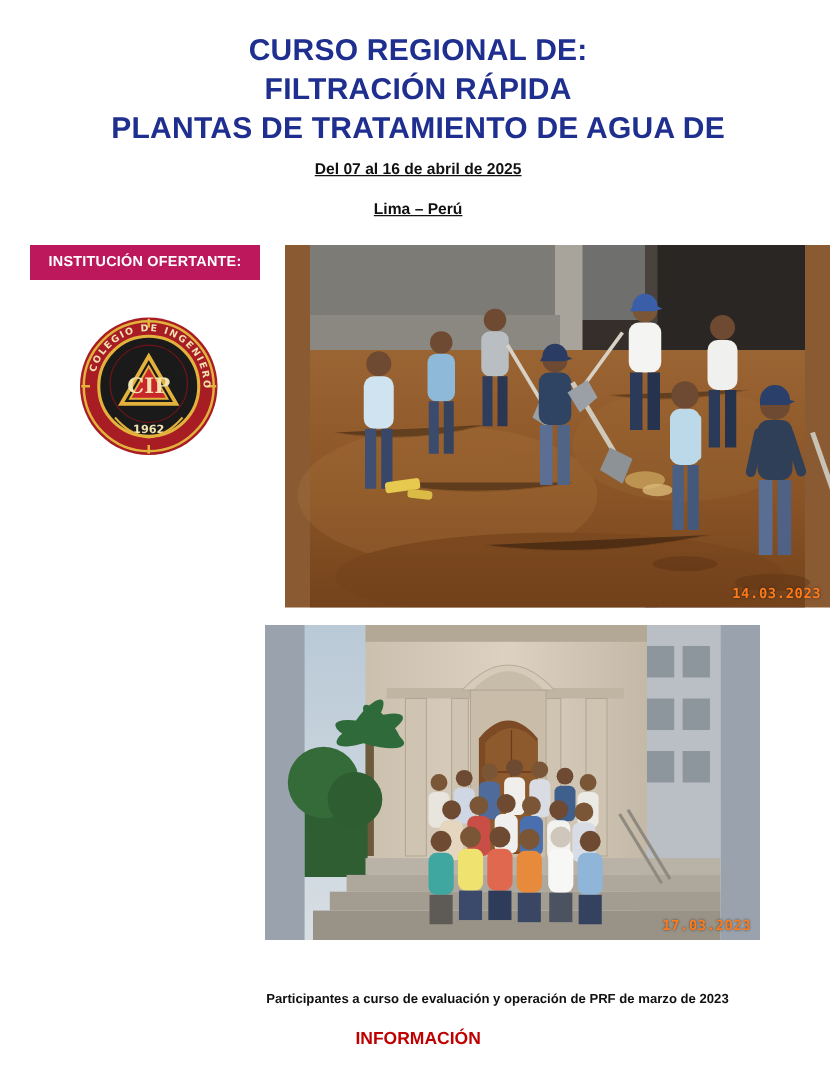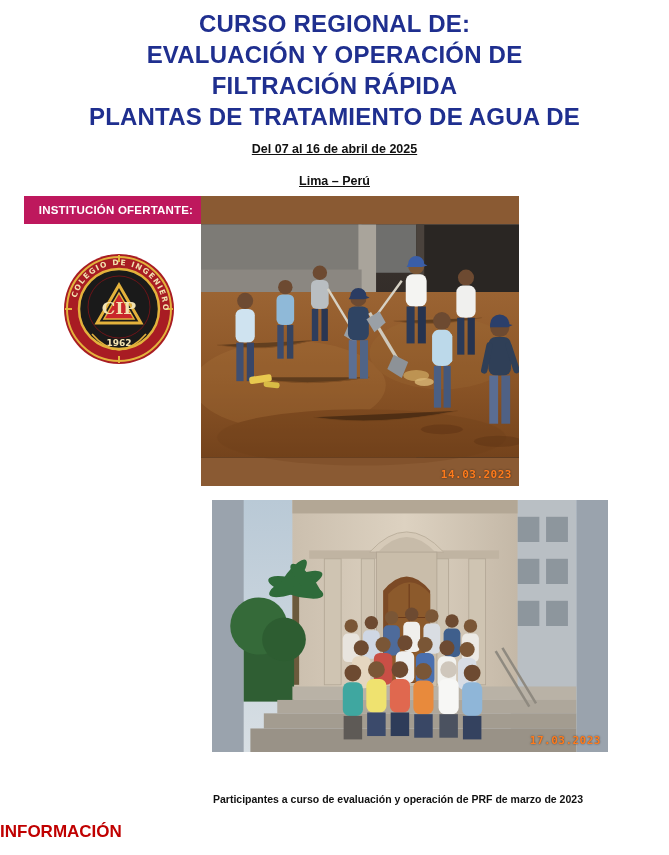--- a/index.html
+++ b/index.html
@@ -12,21 +12,21 @@
     height: 855px;
     position: relative;
     overflow: hidden;
     font-family: "Liberation Sans", sans-serif;
     color: #1a1a1a;
   }
 
   
   .title-block {
     text-align: center;
-    padding-top: 8px;
+    padding-top: 25px;
   }
   .title-line {
     color: #1f2f8f;
     font-weight: bold;
     font-size: 24px;
     line-height: 31px;
     letter-spacing: 0.2px;
   }
   .subtitle {
     margin-top: 9px;
@@ -59,23 +59,23 @@
     position: absolute;
     left: 62px;
     top: 252px;
     width: 114px;
     height: 114px;
   }
 
   
   .photo1 {
     position: absolute;
-    left: 201px;
+    left: 228px;
     top: 196px;
-    width: 318px;
+    width: 436px;
     height: 290px;
     overflow: hidden;
     background: #8a5a33;
   }
   .photo2 {
     position: absolute;
     left: 212px;
     top: 500px;
     width: 396px;
     height: 252px;
@@ -104,38 +104,38 @@
     font-size: 10.5px;
     font-weight: bold;
     color: #111111;
   }
 
   .info-heading {
     position: absolute;
     left: 0;
     top: 822px;
     width: 669px;
+    text-align: center;
     color: #c00000;
     font-weight: bold;
-    font-size: 17px;
+    font-size: 14px;
   }
 
   
   .photo1 svg, .photo2 svg, .logo-wrap svg {
     display: block;
     width: 100%;
     height: 100%;
   }
 </style>
 </head>
 <body>
 
 <div class="title-block">
   <div class="title-line">CURSO REGIONAL DE:</div>
-  <div class="title-line">EVALUACIÓN Y OPERACIÓN DE</div>
   <div class="title-line">FILTRACIÓN RÁPIDA</div>
   <div class="title-line">PLANTAS DE TRATAMIENTO DE AGUA DE</div>
   <div class="subtitle">Del 07 al 16 de abril de 2025</div>
   <div class="subtitle" style="margin-top:15px">Lima – Perú</div>
 </div>
 
 <div class="inst-banner">INSTITUCIÓN OFERTANTE:</div>
 
 <div class="logo-wrap">
   <svg viewBox="0 0 114 114" xmlns="http://www.w3.org/2000/svg">

